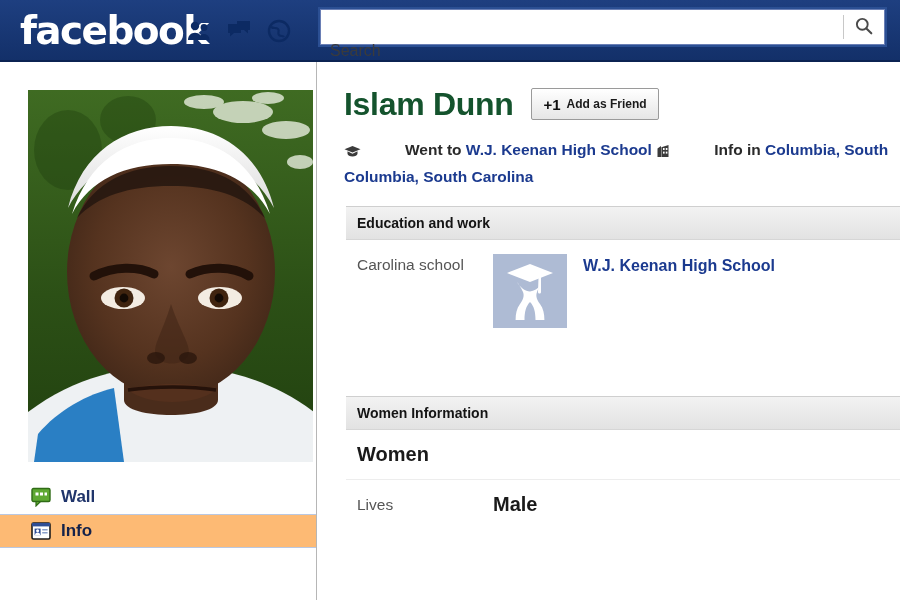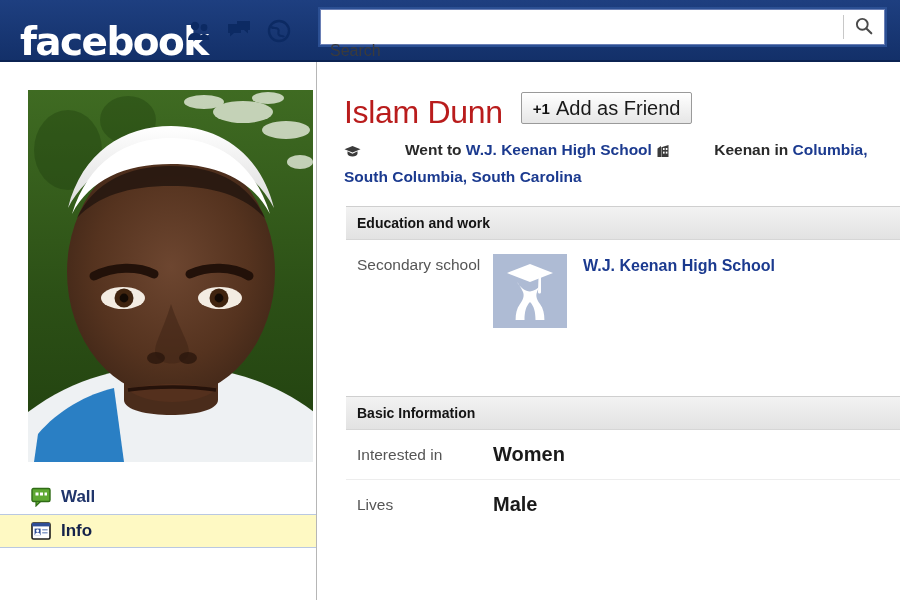--- a/index.html
+++ b/index.html
@@ -30,21 +30,21 @@
     width: 900px;
     height: 62px;
     background: #183a7c;
     background: linear-gradient(#1e3f80, #133069);
     border-bottom: 2px solid #0b2352;
     box-sizing: border-box;
   }
   .fb-logo {
     position: absolute;
     left: 20px;
-    top: 20px;
+    top: 9px;
     color: #ffffff;
     font-size: 39px;
     font-weight: bold;
     letter-spacing: -1.6px;
     font-family: "DejaVu Sans", sans-serif;
     line-height: 44px;
     user-select: none;
   }
   .hdr-icons {
     position: absolute;
@@ -135,21 +135,21 @@
   .navitem {
     display: flex;
     align-items: center;
     height: 34px;
     padding-left: 30px;
     gap: 9px;
     box-sizing: border-box;
     cursor: pointer;
   }
   .navitem.selected {
-    background: #fef9c3;
+    background: #fdba74;
     border-top: 1px solid #b9c8e2;
     border-bottom: 1px solid #b9c8e2;
   }
   .navicon {
     width: 22px;
     height: 22px;
     flex: 0 0 22px;
     display: flex;
     align-items: center;
     justify-content: center;
@@ -176,48 +176,47 @@
   .name-row {
     position: absolute;
     left: 26px;
     top: 25px;
     display: flex;
     align-items: center;
     gap: 18px;
   }
   .profile-name {
     font-size: 32px;
-    font-weight: normal;
-    color: #b91c1c;
+    font-weight: bold;
+    color: #14532d;
     font-family: "Liberation Sans", sans-serif;
     letter-spacing: -0.3px;
     line-height: 34px;
-    margin-top: 8px;
   }
   .addfriend-btn {
     display: inline-flex;
     align-items: center;
     gap: 6px;
     height: 30px;
     padding: 0 11px;
     border: 1px solid #9a9a9a;
     border-radius: 2px;
     background: linear-gradient(#ffffff, #e6e6e6);
     box-shadow: inset 0 1px 0 #ffffff;
     cursor: pointer;
     font-family: "Liberation Sans", sans-serif;
   }
   .addfriend-plus {
     font-size: 15px;
     font-weight: bold;
     color: #111111;
   }
   .addfriend-label {
-    font-size: 20px;
-    font-weight: normal;
+    font-size: 12px;
+    font-weight: bold;
     color: #1a1a1a;
   }
 
   .meta-block {
     position: absolute;
     left: 26px;
     top: 76px;
     width: 560px;
     font-size: 15.5px;
     line-height: 24px;
@@ -457,48 +456,47 @@
       <span class="meta-link">W.J. Keenan High School</span>
       <span class="meta-icon">
         <svg width="14" height="14" viewBox="0 0 14 14">
           <path d="M1.5 13V4.6L5 2v11z" fill="#3b3b3b"></path>
           <path d="M5.4 13V3.2L12.5 1v12z" fill="#3b3b3b"></path>
           <rect x="7" y="4" width="1.6" height="2" fill="#ffffff"></rect>
           <rect x="9.8" y="4" width="1.6" height="2" fill="#ffffff"></rect>
           <rect x="7" y="7.6" width="1.6" height="2" fill="#ffffff"></rect>
           <rect x="9.8" y="7.6" width="1.6" height="2" fill="#ffffff"></rect>
         </svg>
-      </span><span class="meta-lead">Keenan in</span>
+      </span><span class="meta-lead">Info in</span>
       <span class="meta-link">Columbia, South Columbia, South Carolina</span>
     </div>
 
     <div class="section" style="top:144px;">
       <div class="section-head">
         <span class="section-title">Education and work</span>
       </div>
       <div class="row last">
-        <div class="row-label">Secondary school</div>
+        <div class="row-label">Carolina school</div>
         <div class="school-thumb">
           <svg width="74" height="74" viewBox="0 0 74 74">
             <rect width="74" height="74" fill="#aebbd4"></rect>
             <path d="M37 10 L60 19 L37 28 L14 19 Z" fill="#ffffff"></path>
             <path d="M44 22 L48 20.5 L48 38 C48 40 45 40 45 38 L45.5 24 Z" fill="#ffffff"></path>
             <path d="M24 28 C24 28 28 33 30 38 C31.6 42 30 46 27 50 C23.6 54.6 22.6 60 22.6 66 L31.5 66 C31.5 58 33 52 37 48 C41 52 42.5 58 42.5 66 L51.4 66 C51.4 60 50.4 54.6 47 50 C44 46 42.4 42 44 38 C45.4 34.3 48 30.6 48 30.6 C44.8 35 41 37.4 37 37.4 C32.4 37.4 27.6 34 24 28 Z" fill="#ffffff"></path>
           </svg>
         </div>
         <div class="school-name">W.J. Keenan High School</div>
       </div>
     </div>
 
     <div class="section" style="top:334px;">
       <div class="section-head">
-        <span class="section-title">Basic Information</span>
+        <span class="section-title">Women Information</span>
       </div>
       <div class="row">
-        <div class="row-label">Interested in</div>
         <div class="row-value">Women</div>
       </div>
       <div class="row last">
         <div class="row-label">Lives</div>
         <div class="row-value">Male</div>
       </div>
     </div>
 
   </div>
 </div>

